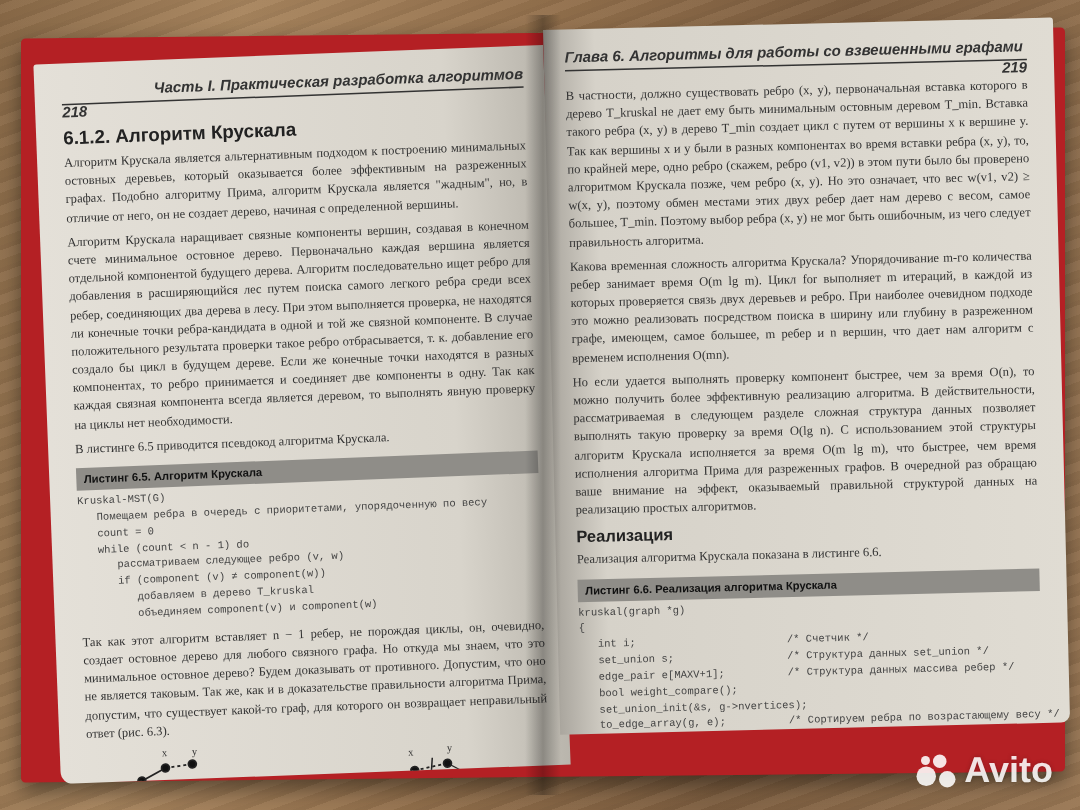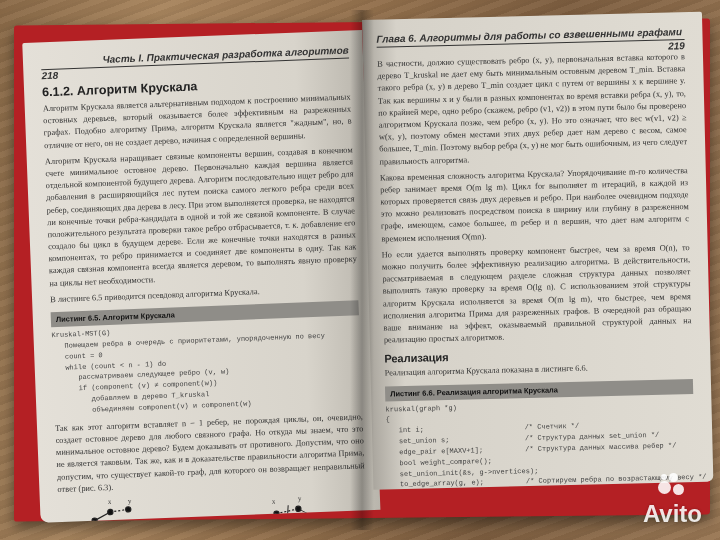--- a/index.html
+++ b/index.html
@@ -24,21 +24,21 @@
   .pnum{font-style:italic;font-weight:bold;font-size:10px;font-family:"Liberation Sans",sans-serif;color:#333;}
   h2{font-family:"Liberation Sans",sans-serif;font-size:12.5px;margin:4px 0 4px;color:#222;}
   h3{font-family:"Liberation Sans",sans-serif;font-size:11px;margin:6px 0 3px;color:#222;}
   p{font-size:8.4px;line-height:1.45;margin:0 0 4px;color:#333;text-align:justify;text-indent:0;}
   .lst-head{background:#8f8d88;color:#111;font-family:"Liberation Sans",sans-serif;font-weight:bold;font-size:7.5px;
     padding:3px 5px;margin:6px 0 3px;}
   .code{font-family:"Liberation Mono",monospace;font-size:7px;line-height:1.55;color:#444;white-space:pre;margin:0 0 6px;}
   .figure{position:relative;height:108px;margin:2px 0 0;}
   .figure svg{position:absolute;left:0;top:0;}
   .logo{position:absolute;right:18px;bottom:12px;display:flex;align-items:center;gap:4px;color:rgba(255,255,255,0.88);
-    font-family:"Liberation Sans",sans-serif;font-size:24px;font-weight:bold;text-shadow:0 0 3px rgba(0,0,0,0.25);flex-direction:column;}
+    font-family:"Liberation Sans",sans-serif;font-size:24px;font-weight:bold;text-shadow:0 0 3px rgba(0,0,0,0.25);}
   .dots{position:relative;width:28px;height:24px;}
   .dots i{position:absolute;border-radius:50%;background:rgba(255,255,255,0.88);}
   .spine-shadow{position:absolute;left:350px;top:10px;width:24px;height:520px;
     background:linear-gradient(90deg,rgba(0,0,0,0) 0%,rgba(0,0,0,0.28) 50%,rgba(0,0,0,0) 100%);pointer-events:none;}
 </style>
 </head>
 <body>
 
 <div class="wood-grain"></div>
 <div class="cover"></div>

